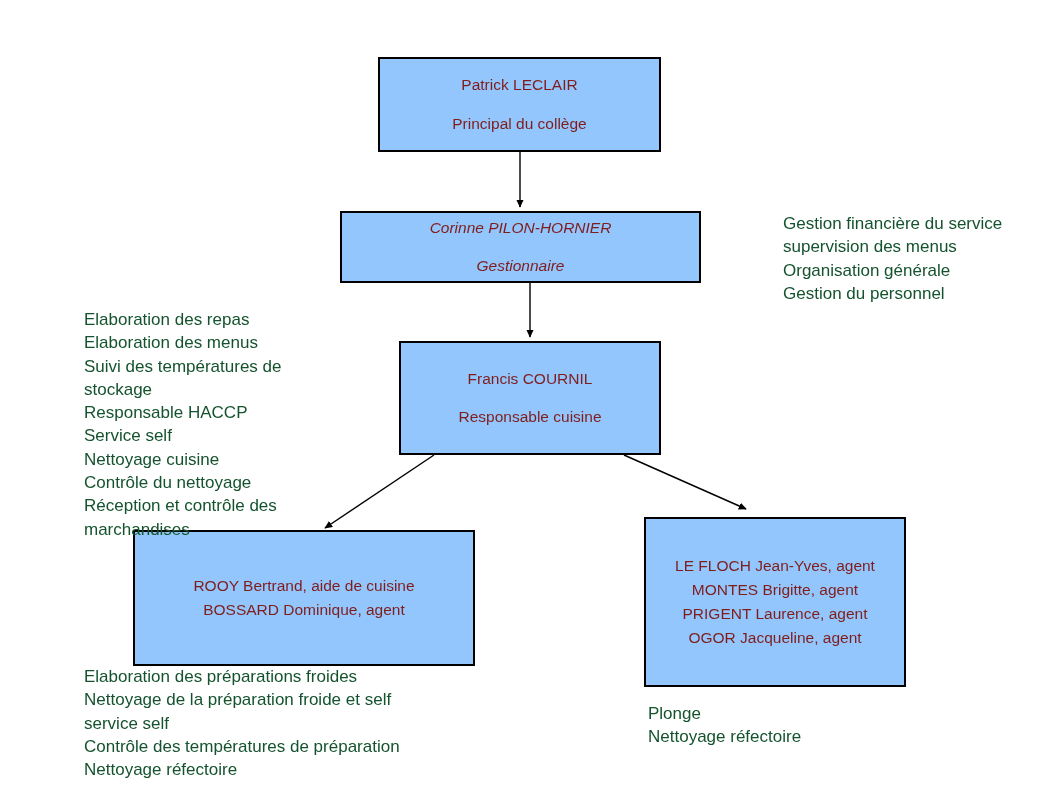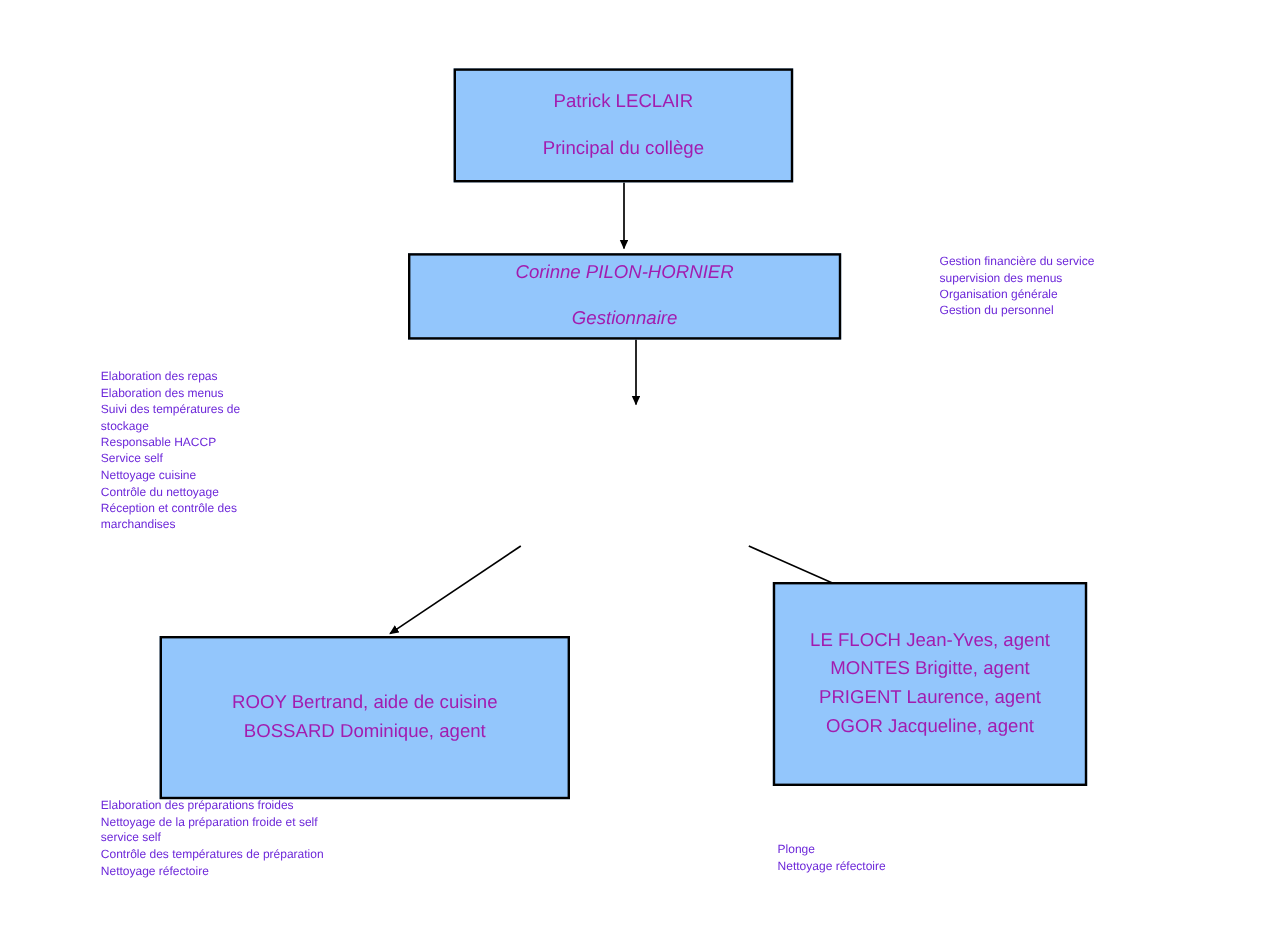--- a/index.html
+++ b/index.html
@@ -17,53 +17,53 @@
   }
   .node {
     position: absolute;
     background: #93C6FC;
     border: 2px solid #000000;
     box-sizing: border-box;
     display: flex;
     flex-direction: column;
     align-items: center;
     justify-content: center;
-    color: #a21caf;
+    color: #7f1d1d;
     font-size: 15.5px;
     line-height: 1.45;
     text-align: center;
   }
   .node .line1 { margin-bottom: 16px; }
   .node.multi { justify-content: center; }
   .node.multi .row { line-height: 1.55; }
 
   .note {
     position: absolute;
-    color: #6d28d9;
-    font-size: 10px;
+    color: #14532d;
+    font-size: 17px;
     line-height: 1.37;
     white-space: pre-line;
     text-align: left;
   }
 
   svg.connectors {
     position: absolute;
     left: 0;
     top: 0;
     width: 1058px;
     height: 793px;
     pointer-events: none;
   }
 
   
   #node-principal   { left: 378px; top: 57px;  width: 283px; height: 95px; }
   #node-gestionnaire{ left: 340px; top: 211px; width: 361px; height: 72px; font-style: italic; }
   #node-chef        { left: 399px; top: 341px; width: 262px; height: 114px; }
   #node-cuisine     { left: 133px; top: 530px; width: 342px; height: 136px; }
-  #node-agents      { left: 644px; top: 485px; width: 262px; height: 170px; }
+  #node-agents      { left: 644px; top: 517px; width: 262px; height: 170px; }
 
   #note-gestionnaire { left: 783px; top: 212px; width: 245px; }
   #note-chef         { left: 84px;  top: 308px; width: 215px; }
   #note-cuisine      { left: 84px;  top: 665px; width: 330px; }
   #note-agents       { left: 648px; top: 702px; width: 230px; }
 </style>
 </head>
 <body>
 
 <div id="canvas">
@@ -87,20 +87,24 @@
   <div class="node" id="node-principal">
     <div class="line1">Patrick LECLAIR</div>
     <div class="line2">Principal du collège</div>
   </div>
 
   <div class="node" id="node-gestionnaire">
     <div class="line1">Corinne  PILON-HORNIER</div>
     <div class="line2">Gestionnaire</div>
   </div>
 
+  <div class="node" id="node-chef">
+    <div class="line1">Francis COURNIL</div>
+    <div class="line2">Responsable  cuisine</div>
+  </div>
 
   <div class="node multi" id="node-cuisine">
     <div class="row">ROOY  Bertrand,  aide de cuisine</div>
     <div class="row">BOSSARD  Dominique,  agent</div>
   </div>
 
   <div class="node multi" id="node-agents">
     <div class="row">LE FLOCH  Jean-Yves,  agent</div>
     <div class="row">MONTES  Brigitte,  agent</div>
     <div class="row">PRIGENT  Laurence,  agent</div>

